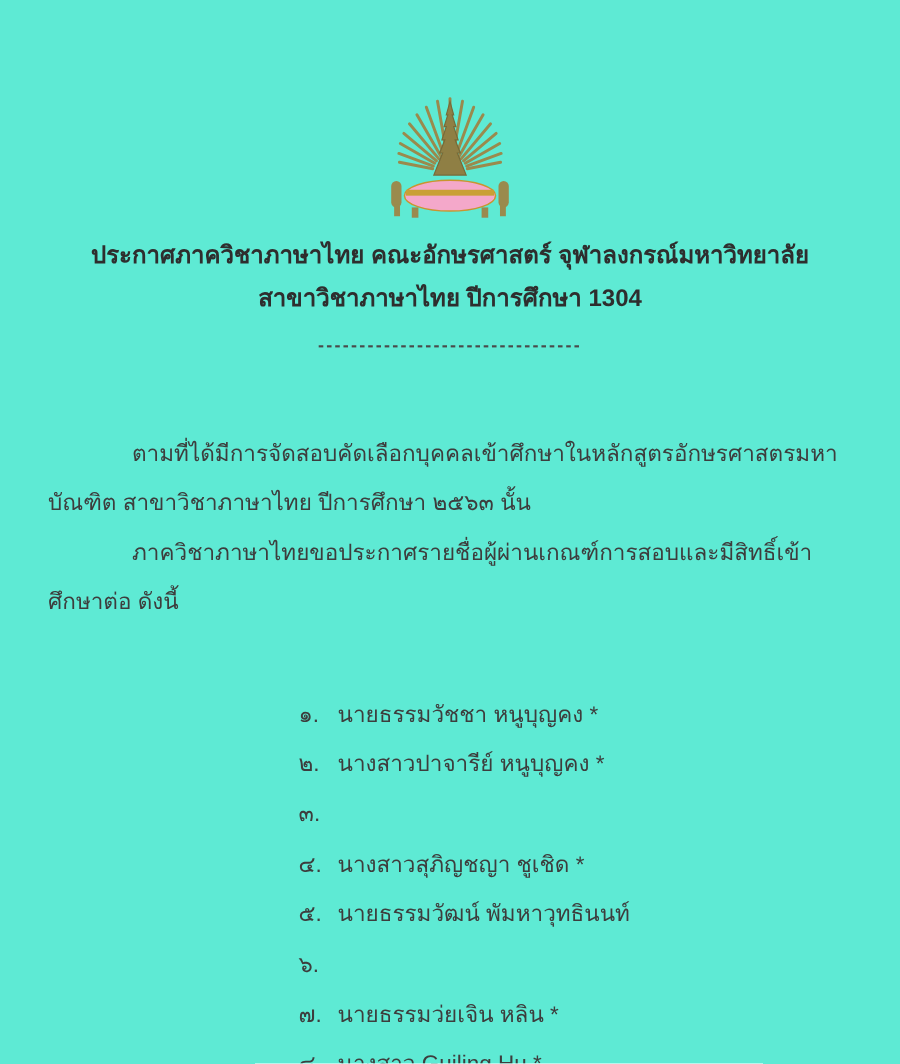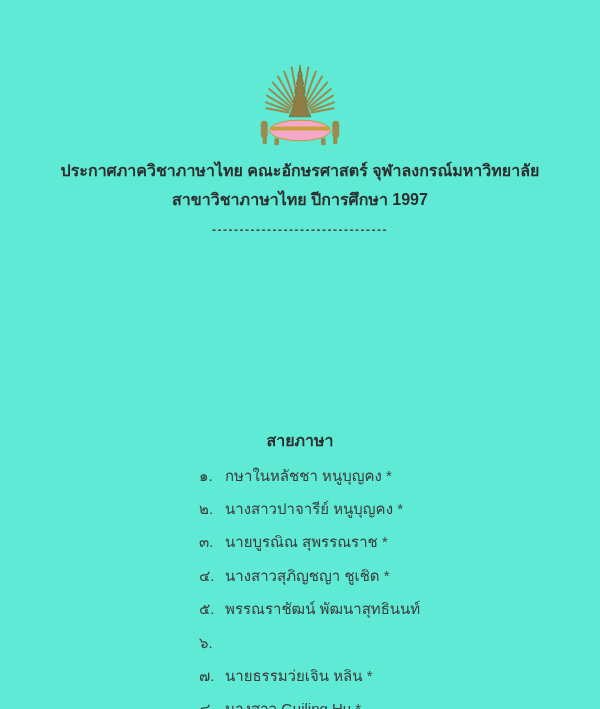--- a/index.html
+++ b/index.html
@@ -68,47 +68,49 @@
 
       <rect x="24" y="82" width="4.5" height="7" fill="#9a8a4d"></rect>
       <rect x="71.5" y="82" width="4.5" height="7" fill="#9a8a4d"></rect>
       <rect x="12" y="80" width="4" height="8" fill="#9a8a4d"></rect>
       <rect x="84" y="80" width="4" height="8" fill="#9a8a4d"></rect>
     </svg>
   </div>
 
   <div class="title-block">
     <div>ประกาศภาควิชาภาษาไทย คณะอักษรศาสตร์ จุฬาลงกรณ์มหาวิทยาลัย</div>
-    <div>สาขาวิชาภาษาไทย ปีการศึกษา 1997</div>
+    <div>สาขาวิชาภาษาไทย ปีการศึกษา 1304</div>
     <div class="separator">--------------------------------</div>
   </div>
 
+  <div class="content">
+    <p class="para">ตามที่ได้มีการจัดสอบคัดเลือกบุคคลเข้าศึกษาในหลักสูตรอักษรศาสตรมหาบัณฑิต สาขาวิชาภาษาไทย ปีการศึกษา ๒๕๖๓ นั้น</p>
+    <p class="para">ภาควิชาภาษาไทยขอประกาศรายชื่อผู้ผ่านเกณฑ์การสอบและมีสิทธิ์เข้าศึกษาต่อ ดังนี้</p>
+  </div>
 
-  <div class="section-heading">สายภาษา</div>
 
   <div class="name-list">
     <div class="list-item">
       <span class="item-num">๑.</span>
-      <span class="item-name">กษาในหลัชชา หนูบุญคง *</span>
+      <span class="item-name">นายธรรมวัชชา หนูบุญคง *</span>
     </div>
     <div class="list-item">
       <span class="item-num">๒.</span>
       <span class="item-name">นางสาวปาจารีย์ หนูบุญคง *</span>
     </div>
     <div class="list-item">
       <span class="item-num">๓.</span>
-      <span class="item-name">นายบูรณิณ สุพรรณราช *</span>
     </div>
     <div class="list-item">
       <span class="item-num">๔.</span>
       <span class="item-name">นางสาวสุภิญชญา ชูเชิด *</span>
     </div>
     <div class="list-item">
       <span class="item-num">๕.</span>
-      <span class="item-name">พรรณราชัฒน์ พัฒนาสุทธินนท์</span>
+      <span class="item-name">นายธรรมวัฒน์ พัมหาวุทธินนท์</span>
     </div>
     <div class="list-item">
       <span class="item-num">๖.</span>
     </div>
     <div class="list-item">
       <span class="item-num">๗.</span>
       <span class="item-name">นายธรรมว่ยเจิน หลิน *</span>
     </div>
     <div class="list-item">
       <span class="item-num">๘.</span>

